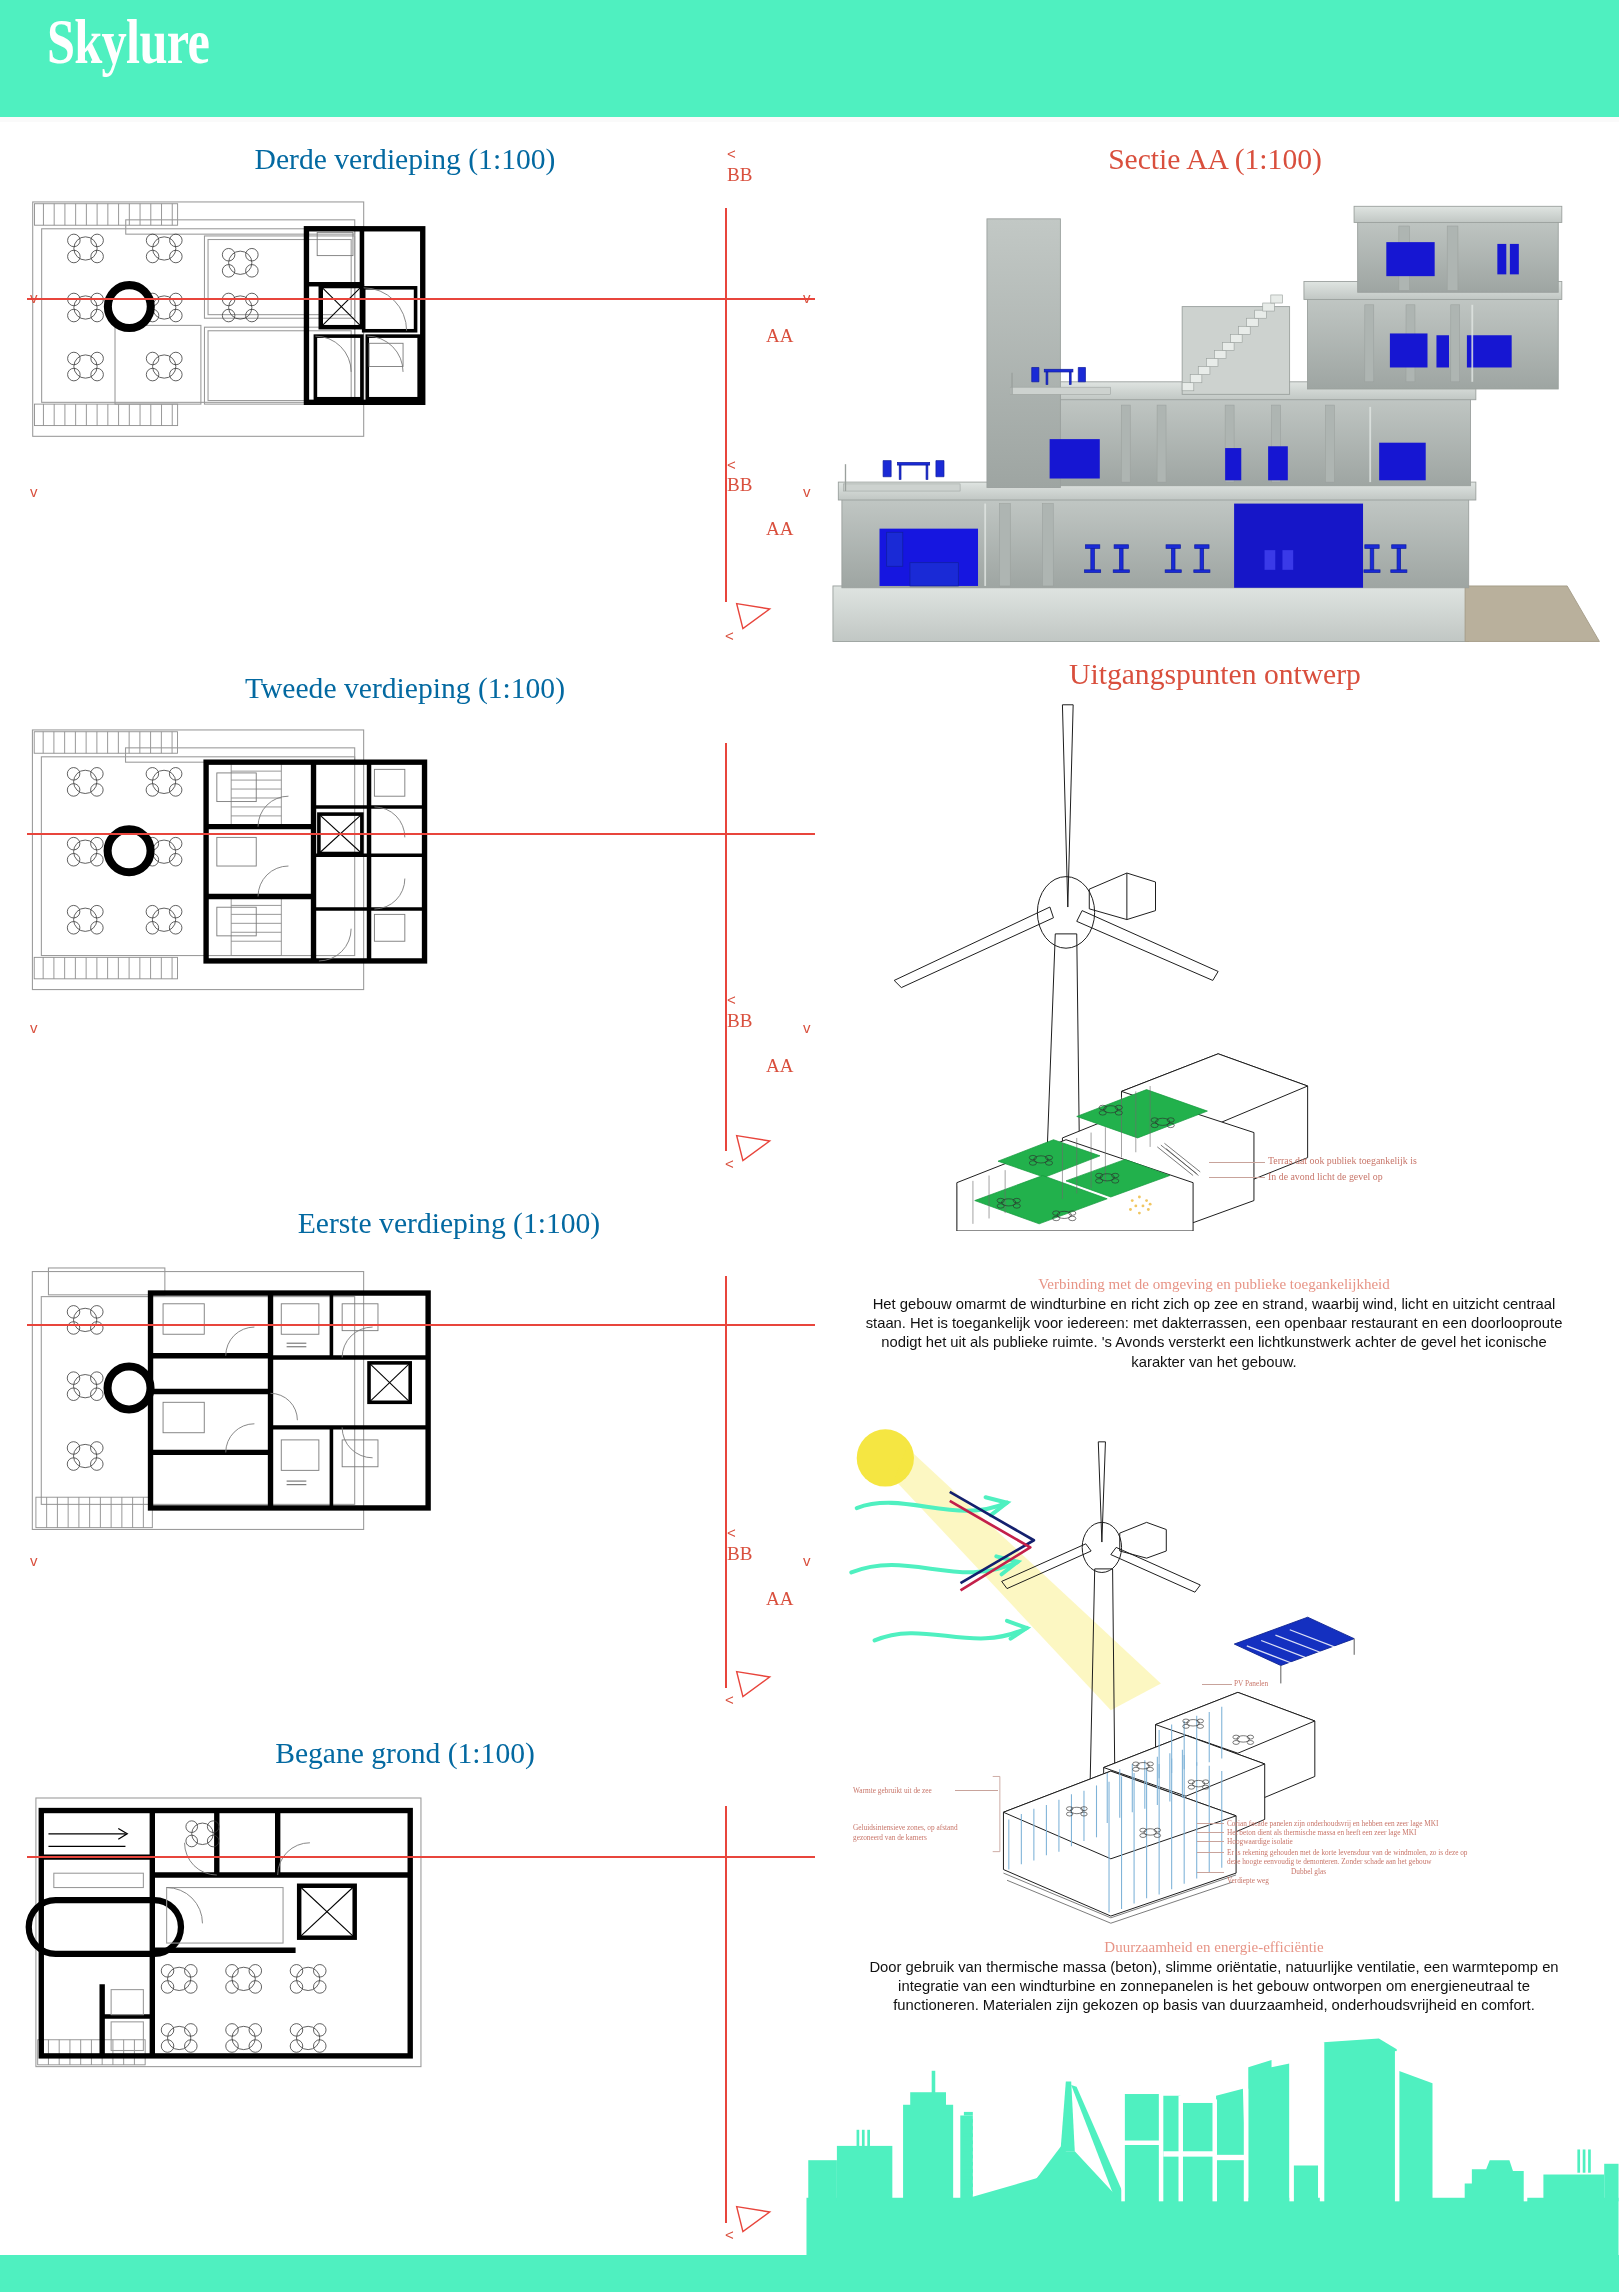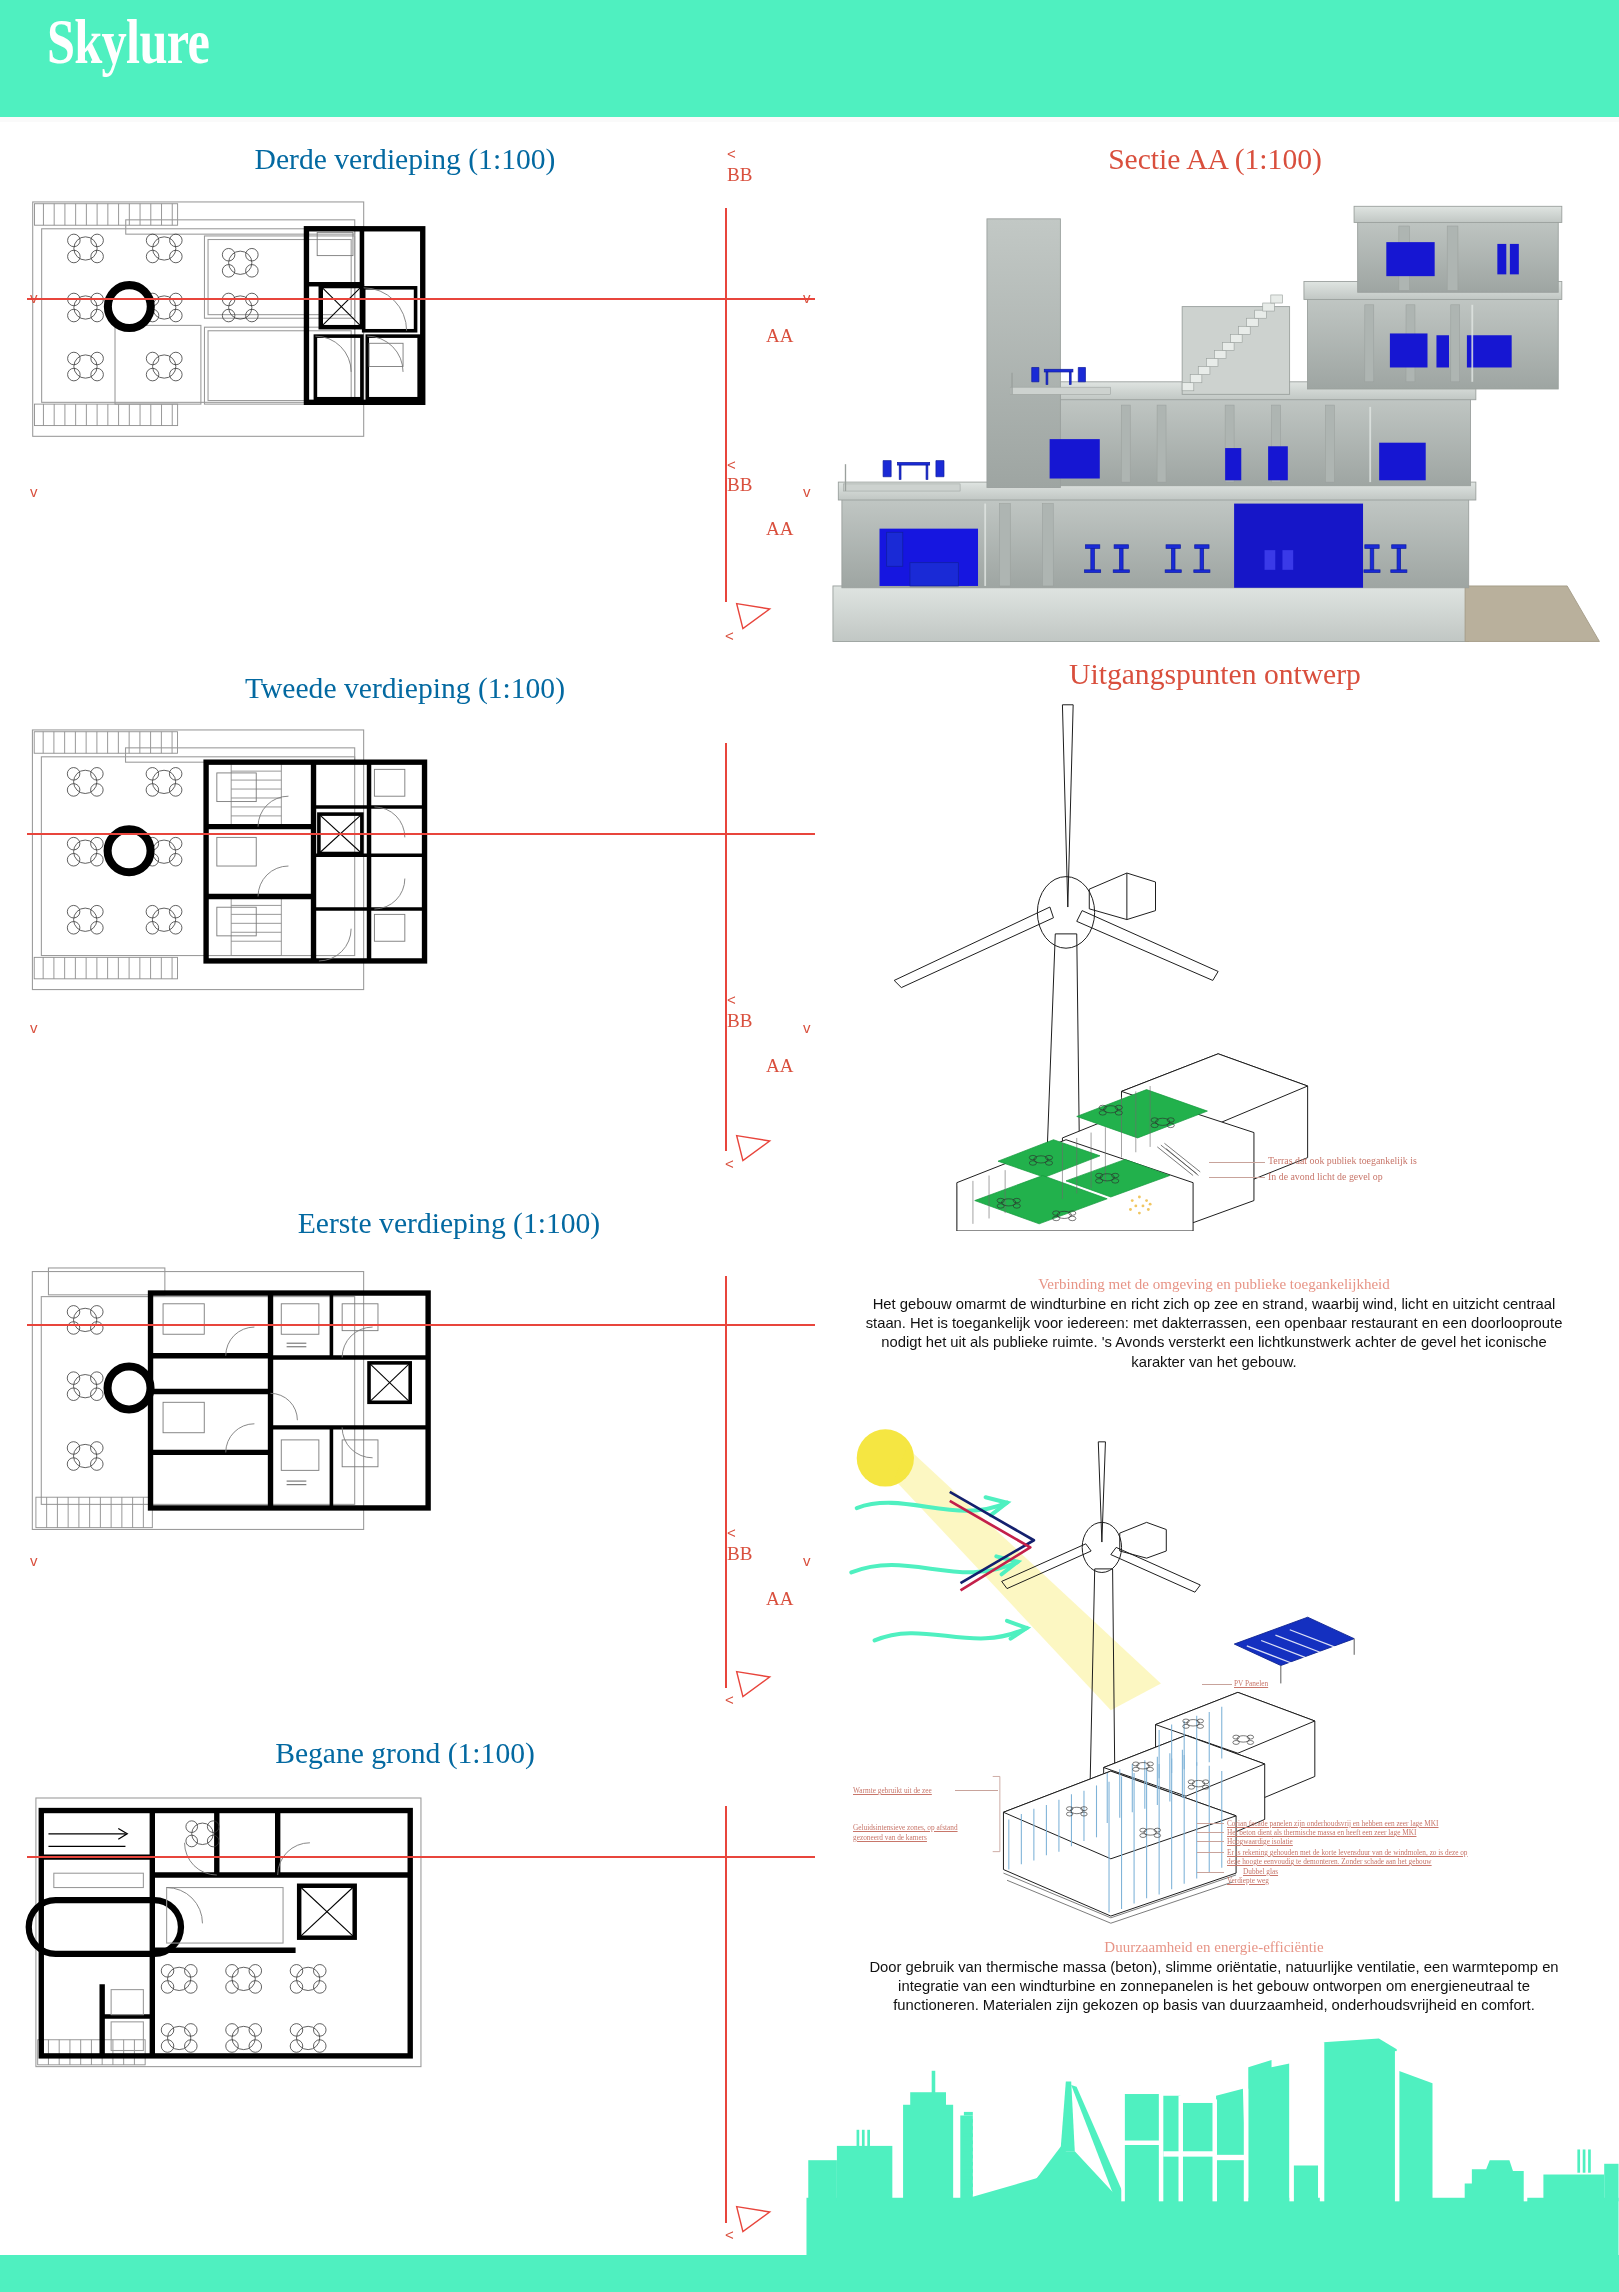--- a/index.html
+++ b/index.html
@@ -110,21 +110,20 @@
     line-height:1.30;
     color:#c8766a;
     white-space:nowrap;
   }
   .anno-tiny{
     position:absolute;
     font-family:"Liberation Serif", serif;
     font-size:7.3px;
     line-height:1.32;
     color:#c8766a;
-    text-decoration:underline;
   }
 
   .leader{position:absolute;background:#c8a39b;height:0.9px;}
 </style>
 </head>
 <body>
 
 <div class="banner">
   <div class="banner-title">Skylure</div>
 </div>
@@ -1087,21 +1086,21 @@
 <div class="anno-tiny" style="left:853px;top:1786px;">Warmte gebruikt uit de zee</div>
 <div class="leader" style="left:955px;top:1790px;width:43px;"></div>
 
 <div class="anno-tiny wrap" style="left:853px;top:1823px;width:107px;">Geluidsintensieve zones, op afstand gezoneerd van de kamers</div>
 
 <div class="anno-tiny" style="left:1227px;top:1819px;">Corian facade panelen zijn onderhoudsvrij en hebben een zeer lage MKI</div>
 <div class="anno-tiny" style="left:1227px;top:1828px;">Het beton dient als thermische massa en heeft een zeer lage MKI</div>
 <div class="anno-tiny" style="left:1227px;top:1837px;">Hoogwaardige isolatie</div>
 <div class="anno-tiny" style="left:1227px;top:1848px;">Er is rekening gehouden met de korte levensduur van de windmolen, zo is deze op</div>
 <div class="anno-tiny" style="left:1227px;top:1857px;">deze hoogte eenvoudig te demonteren. Zonder schade aan het gebouw</div>
-<div class="anno-tiny" style="left:1203px;top:1867px;padding-left:40px;">Dubbel glas</div>
+<div class="anno-tiny" style="left:1251px;top:1867px;padding-left:40px;">Dubbel glas</div>
 <div class="anno-tiny" style="left:1227px;top:1876px;">Verdiepte weg</div>
 
 <div class="leader" style="left:1197px;top:1823px;width:27px;"></div>
 <div class="leader" style="left:1197px;top:1832px;width:27px;"></div>
 <div class="leader" style="left:1197px;top:1841px;width:27px;"></div>
 <div class="leader" style="left:1197px;top:1852px;width:27px;"></div>
 <div class="leader" style="left:1197px;top:1872px;width:27px;"></div>
 
 <div class="textblock" style="left:860px;top:1939px;width:708px;">
   <p class="txt-head">Duurzaamheid en energie-efficiëntie</p>

